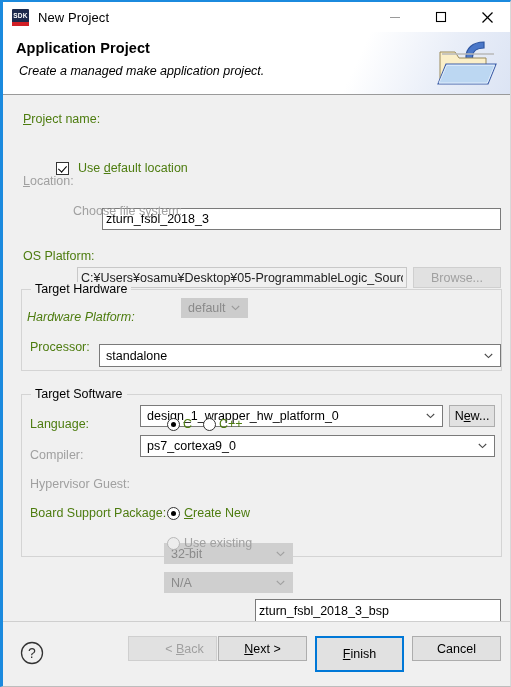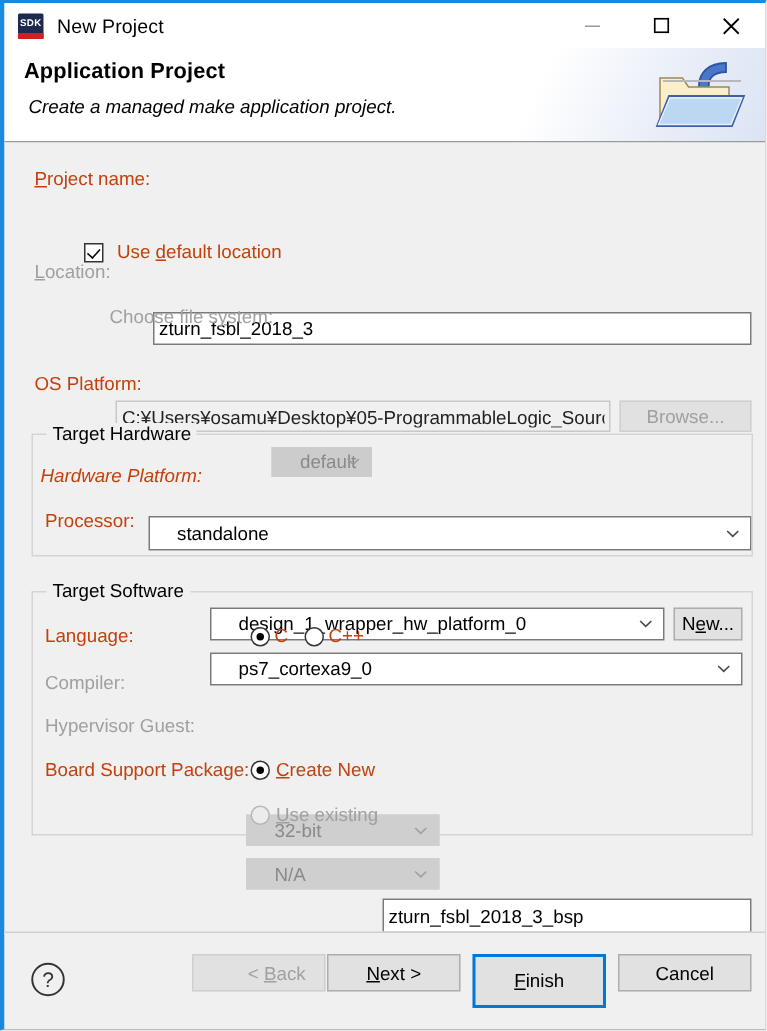--- a/index.html
+++ b/index.html
@@ -86,21 +86,21 @@
 
   
   .body{
     position:relative;
     height:calc(687px - 2px - 30px - 63px - 64px);
     background:#f0f0f0;
   }
 
   .row{position:absolute;display:flex;align-items:center;}
 
-  .lbl{font-size:12.5px;color:#c2410c;white-space:nowrap;}
+  .lbl{font-size:12.5px;color:#4d7c0f;white-space:nowrap;}
   .lbl.dim{color:#a0a0a0;}
   .u{text-decoration:underline;}
 
   input.txt{
     font-family:"Liberation Sans", sans-serif;
     font-size:12.5px;
     color:#000;
     background:#ffffff;
     border:1px solid #7a7a7a;
     box-sizing:border-box;
@@ -114,21 +114,21 @@
     color:#222;
   }
 
   .combo{
     position:relative;
     box-sizing:border-box;
     height:23px;
     background:#ffffff;
     border:1px solid #7a7a7a;
     display:flex;align-items:center;
-    padding-left:18px;
+    padding-left:6px;
     font-size:12.5px;color:#000;
     white-space:nowrap;overflow:hidden;
   }
   .combo .arrow{
     position:absolute;right:7px;top:50%;
   }
   .combo.dis{
     background:#cccccc;border:1px solid #cccccc;color:#8a8a8a;
   }
   .combo.dis2{

